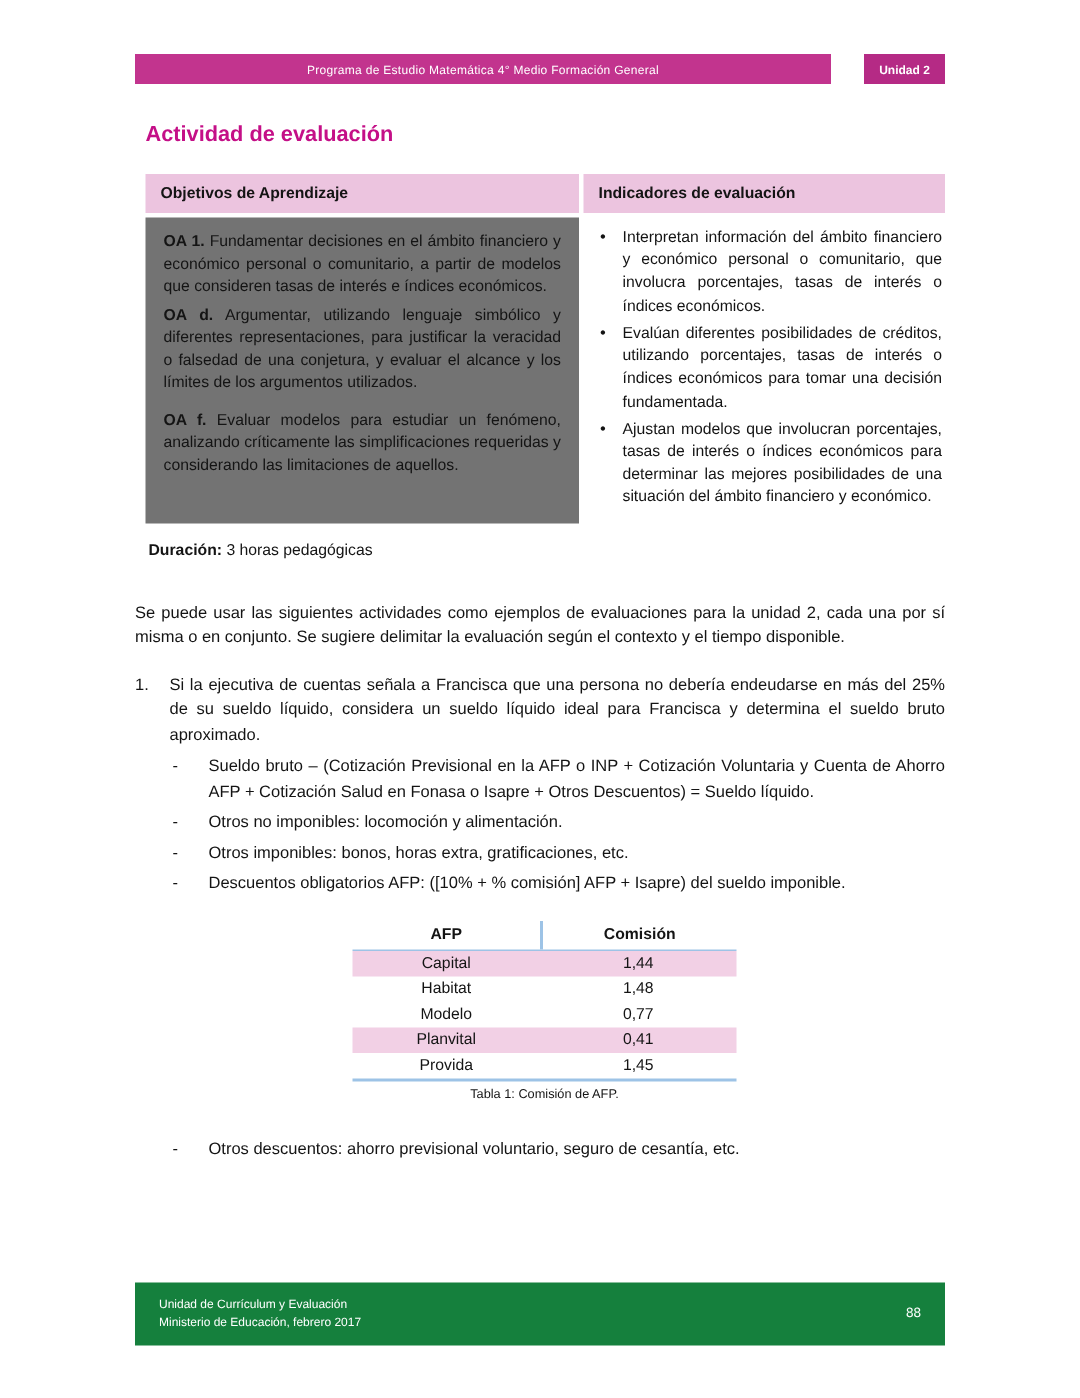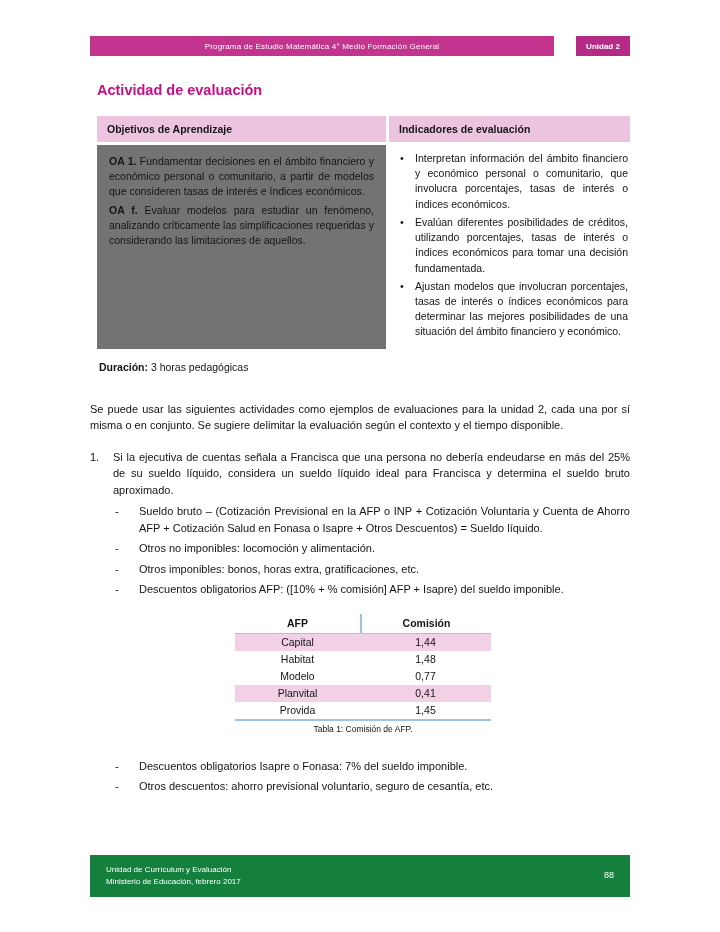--- a/index.html
+++ b/index.html
@@ -102,20 +102,21 @@
     </div>
 
     <h1 class="title">Actividad de evaluación</h1>
 
     <div class="eval-table">
       <div class="cell-h">Objetivos de Aprendizaje</div>
       <div class="cell-h">Indicadores de evaluación</div>
 
       <div class="cell-oa">
         <p class="oa-p"><b>OA 1.</b><span> Fundamentar decisiones en el ámbito financiero y económico personal o comunitario, a partir de modelos que consideren tasas de interés e índices económicos.</span></p>
+        <p class="oa-p gap"><b>OA d.</b><span> Argumentar, utilizando lenguaje simbólico y diferentes representaciones, para justificar la veracidad o falsedad de una conjetura, y evaluar el alcance y los límites de los argumentos utilizados.</span></p>
         <p class="oa-p"><b>OA f.</b><span> Evaluar modelos para estudiar un fenómeno, analizando críticamente las simplificaciones requeridas y considerando las limitaciones de aquellos.</span></p>
       </div>
 
       <div class="cell-ind">
         <div class="ind">
             <span class="ind-text">Interpretan información del ámbito financiero y económico personal o comunitario, que involucra porcentajes, tasas de interés o índices económicos.</span>
           </div>
         <div class="ind">
             <span class="ind-text">Evalúan diferentes posibilidades de créditos, utilizando porcentajes, tasas de interés o índices económicos para tomar una decisión fundamentada.</span>
           </div>
@@ -172,23 +173,20 @@
       </div>
       <div class="afp-row">
         <div class="afp-cell afp-name">Provida</div>
         <div class="afp-cell afp-val">1,45</div>
       </div>
     </div>
     <p class="caption">Tabla 1: Comisión de AFP.</p>
 
     <div class="dash-list closing">
       <div class="dash">
-          <span class="dash-text">Descuentos obligatorios Isapre o Fonasa: 7% del sueldo imponible.</span>
-        </div>
-      <div class="dash">
           <span class="dash-text">Otros descuentos: ahorro previsional voluntario, seguro de cesantía, etc.</span>
         </div>
     </div>
 
   </div>
 
   <div class="footer">
     <div class="footer-left">
       <div>Unidad de Currículum y Evaluación</div>
       <div>Ministerio de Educación, febrero 2017</div>

